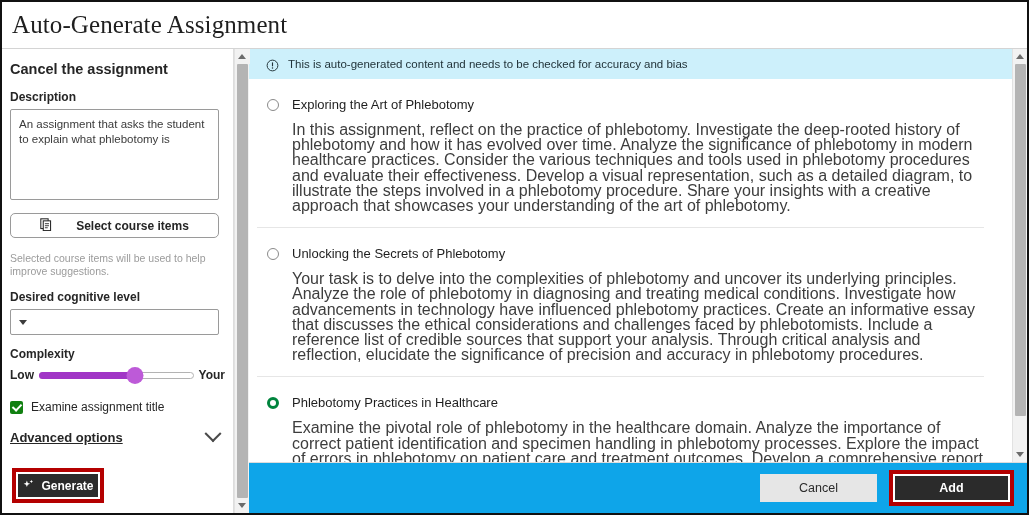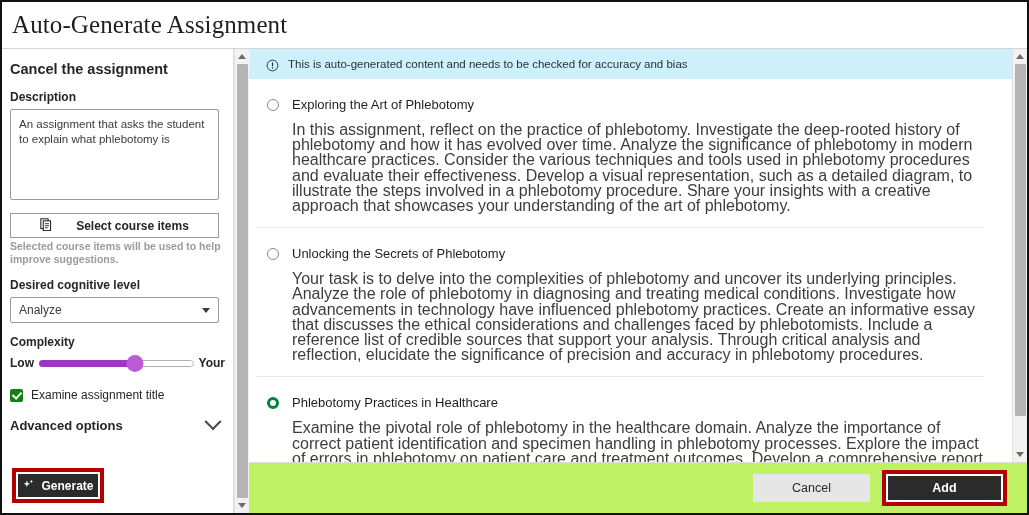--- a/index.html
+++ b/index.html
@@ -88,38 +88,37 @@
     color: #3a3a3a;
     resize: none;
     outline: none;
     background: #ffffff;
   }
   .select-items-btn {
     width: 209px;
     height: 25px;
     margin-top: 9px;
     border: 1px solid #9a9a9a;
-    border-radius: 0;
+    border-radius: 5px;
     background: #ffffff;
     display: flex;
     align-items: center;
     justify-content: center;
     gap: 23px;
     font-size: 12px;
     font-weight: bold;
     color: #262626;
     cursor: pointer;
   }
   .hint-text {
-    margin-top: 2px;
+    margin-top: 14px;
     width: 212px;
     font-size: 10.5px;
     line-height: 13px;
     color: #9b9b9b;
-    font-weight: bold;
   }
   .section-gap { margin-top: 12px; }
 
   .select-wrap {
     width: 209px;
     height: 26px;
     border: 1px solid #9a9a9a;
     border-radius: 2px;
     background: #ffffff;
     display: flex;
@@ -214,20 +213,21 @@
     align-items: center;
     justify-content: space-between;
     width: 209px;
     margin-top: 16px;
     cursor: pointer;
   }
   .adv-label {
     font-size: 13px;
     font-weight: bold;
     color: #262626;
+    text-decoration: underline;
   }
   .chevron-down {
     width: 12px; height: 12px;
     border: solid #4a4a4a;
     border-width: 0 2px 2px 0;
     transform: rotate(45deg) translate(-3px,-3px);
   }
 
   
   .generate-hl {
@@ -376,26 +376,26 @@
     margin: 10px 0 0 35px;
     font-size: 16px;
     line-height: 15.2px;
     color: #3d3d3d;
     text-align: left;
   }
 
   .footer {
     flex: 0 0 51px;
     height: 51px;
-    background: #bef264;
+    background: #0ea5e9;
     border-top: 1px solid #dcdcdc;
     display: flex;
     align-items: center;
     justify-content: flex-end;
-    padding-right: 16px;
+    padding-right: 9px;
     position: relative;
   }
   .cancel-btn {
     width: 117px;
     height: 28px;
     background: #e6e6e6;
     border: none;
     font-family: "Liberation Sans", sans-serif;
     font-size: 12.5px;
     color: #2b2b2b;
@@ -449,21 +449,20 @@
             </svg>
           </span>
           <span>Select course items</span>
         </div>
 
         <div class="hint-text">Selected course items will be used to help improve suggestions.</div>
 
         <div class="section-gap">
           <div class="field-label">Desired cognitive level</div>
           <div class="select-wrap">
-            <span class="select-value">Analyze</span>
             <span class="caret"></span>
           </div>
         </div>
 
         <div class="section-gap">
           <div class="field-label">Complexity</div>
           <div class="slider-row">
             <span class="slider-end-label">Low</span>
             <span class="slider-track">
               <span class="slider-rail"></span>

